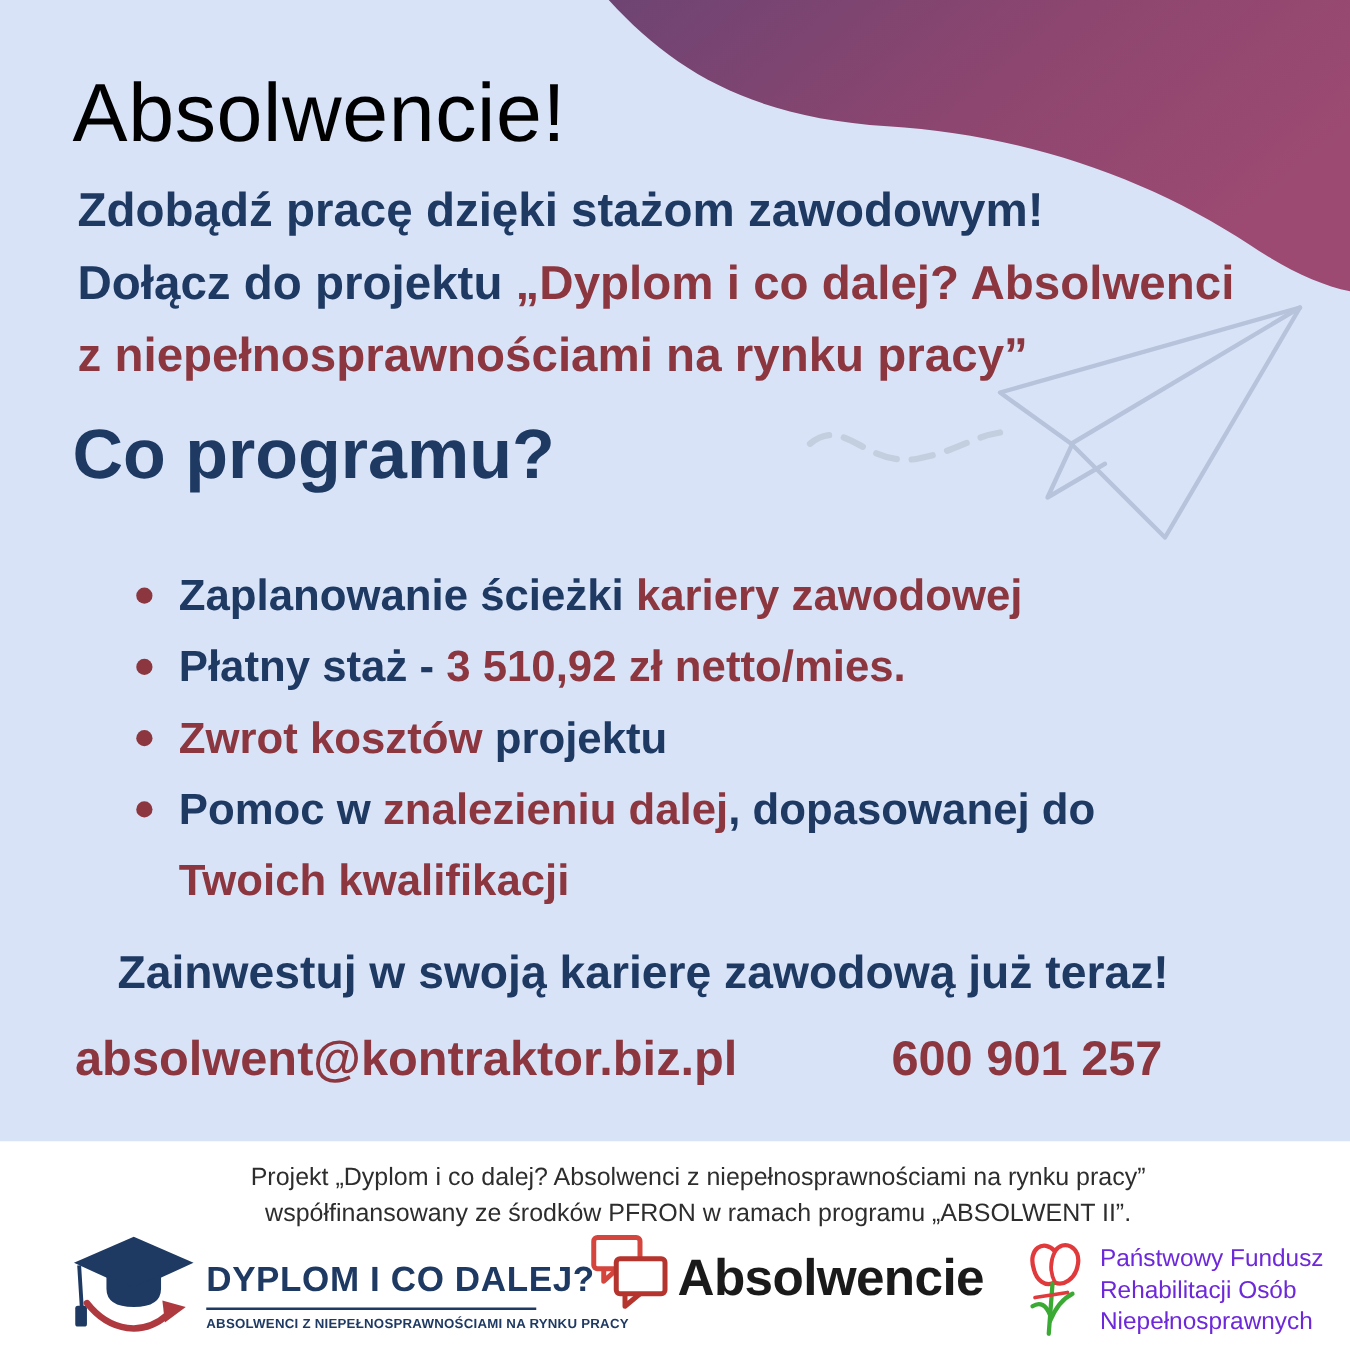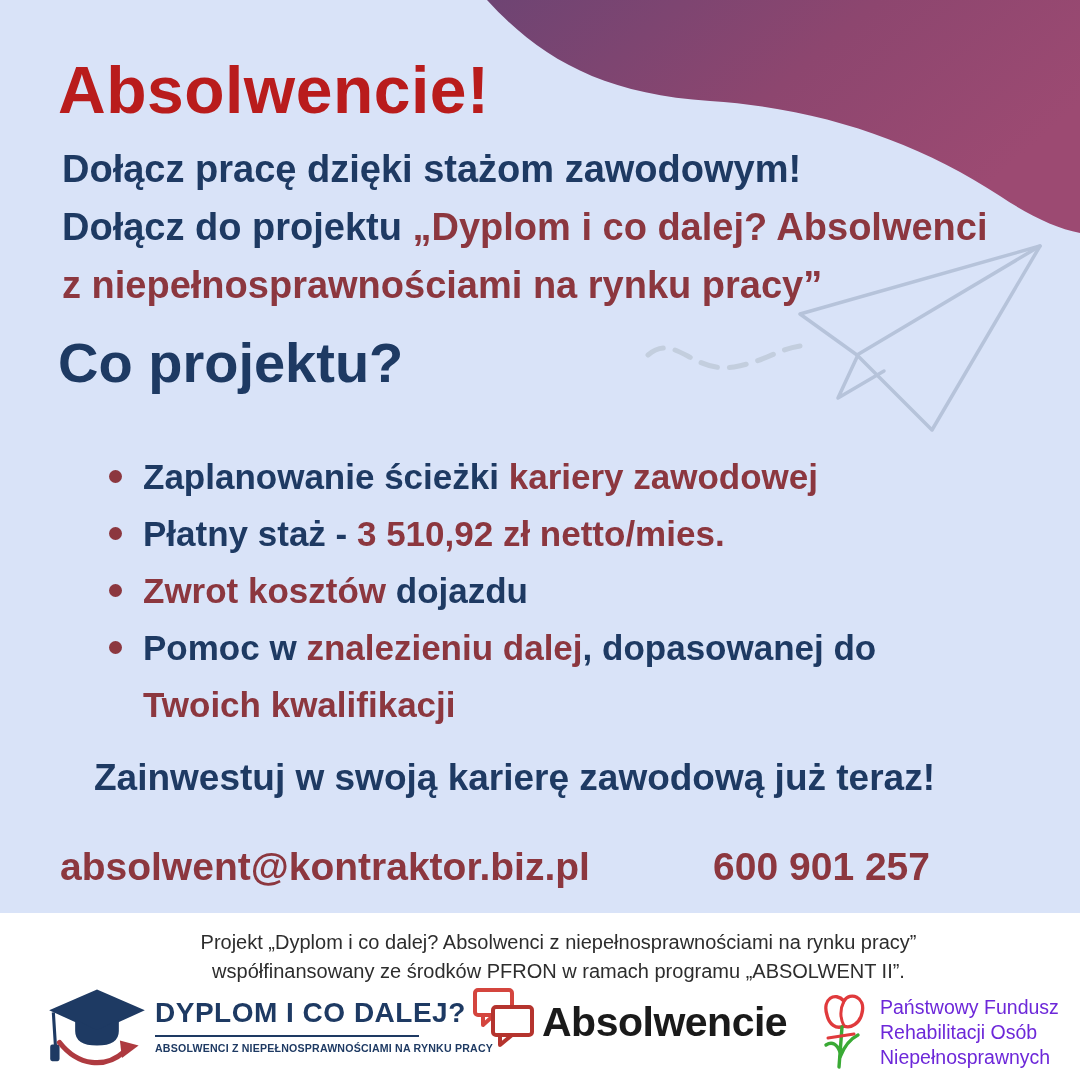--- a/index.html
+++ b/index.html
@@ -17,22 +17,22 @@
   #plane-svg{left:0;top:0;z-index:1;}
 
   
   .navy{color:#1e3a63;}
   .red{color:#8c373f;}
 
   .content{position:absolute;inset:0;z-index:2;}
 
   .page-title{
     left:58px;top:52px;
-    font-size:66px;font-weight:700;letter-spacing:.5px;
-    color:#b91c1c;
+    font-size:66px;font-weight:400;letter-spacing:.5px;
+    color:#000000;
   }
   .subtitle{
     left:62px;top:140px;
     font-size:38px;font-weight:700;line-height:58px;
     width:960px;
   }
   .section-heading{
     left:58px;top:330px;
     font-size:56px;font-weight:800;
     color:#1e3a63;
@@ -48,36 +48,36 @@
     position:absolute;left:0;top:22px;width:13px;height:13px;border-radius:50%;
     background:#8c373f;
   }
 
   .cta{
     left:94px;top:757px;
     font-size:37px;font-weight:700;color:#1e3a63;
   }
 
   .contact-row{
-    left:60px;top:845px;width:870px;
+    left:60px;top:826px;width:870px;
     display:flex;justify-content:space-between;align-items:baseline;
     font-size:39px;font-weight:700;color:#8c373f;
   }
 
   
   .footer{
     position:absolute;left:0;top:913px;width:1080px;height:167px;
     background:#ffffff;z-index:3;
   }
   .footer-note{
     margin-top:15px;text-align:center;
     font-size:20px;line-height:29px;color:#2d2d2d;font-weight:400;padding-left:37px;
   }
 
-  .logo-dyplom{left:45px;top:72px;display:flex;align-items:flex-start;}
+  .logo-dyplom{left:55px;top:72px;display:flex;align-items:center;}
   .logo-dyplom .txt{margin-left:6px;padding-top:12px;}
   .logo-dyplom .t1{font-size:28px;font-weight:800;letter-spacing:.5px;color:#1e3a63;white-space:nowrap;}
   .logo-dyplom .rule{height:2px;background:#1e3a63;margin:6px 0 5px 0;width:264px;}
   .logo-dyplom .t2{font-size:10.6px;font-weight:700;letter-spacing:.2px;color:#1e3a63;white-space:nowrap;}
 
   .logo-kontraktor{left:472px;top:74px;display:flex;align-items:flex-start;}
   .logo-kontraktor .name{font-size:41px;font-weight:600;color:#1a1a1a;margin-left:6px;margin-top:12px;letter-spacing:-.5px;}
 
   .logo-pfron{left:820px;top:76px;display:flex;align-items:flex-start;}
   .logo-pfron .txt{margin-left:10px;padding-top:6px;}
@@ -105,44 +105,44 @@
   </g>
   <path d="M648,355 C676,332 692,374 734,367 C766,361 776,350 800,346" fill="none" stroke="#c3cede" stroke-width="5" stroke-linecap="round" stroke-dasharray="17 12"></path>
 </svg>
 
 <div class="content">
 
   <div class="abs page-title">Absolwencie!</div>
 
   <div class="abs subtitle">
     <div>
-      <span class="navy">Dołącz pracę dzięki stażom zawodowym!</span>
+      <span class="navy">Zdobądź pracę dzięki stażom zawodowym!</span>
     </div>
     <div>
       <span class="navy">Dołącz do projektu </span><span class="red">„Dyplom i co dalej? Absolwenci</span>
     </div>
     <div>
       <span class="red">z niepełnosprawnościami na rynku pracy”</span>
     </div>
   </div>
 
-  <div class="abs section-heading">Co projektu?</div>
+  <div class="abs section-heading">Co programu?</div>
 
   <ul class="abs benefits">
     <li>
       <span class="dot"></span>
       <span class="navy">Zaplanowanie ścieżki </span><span class="red">kariery zawodowej</span>
     </li>
     <li>
       <span class="dot"></span>
       <span class="navy">Płatny staż - </span><span class="red">3 510,92 zł netto/mies.</span>
     </li>
     <li>
       <span class="dot"></span>
-      <span class="red">Zwrot kosztów</span><span class="navy"> dojazdu</span>
+      <span class="red">Zwrot kosztów</span><span class="navy"> projektu</span>
     </li>
     <li>
       <span class="dot"></span>
       <span class="navy">Pomoc w </span><span class="red">znalezieniu dalej</span><span class="navy">, dopasowanej do</span><br>
       <span class="red">Twoich kwalifikacji</span>
     </li>
   </ul>
 
   <div class="abs cta">Zainwestuj w swoją karierę zawodową już teraz!</div>
 

